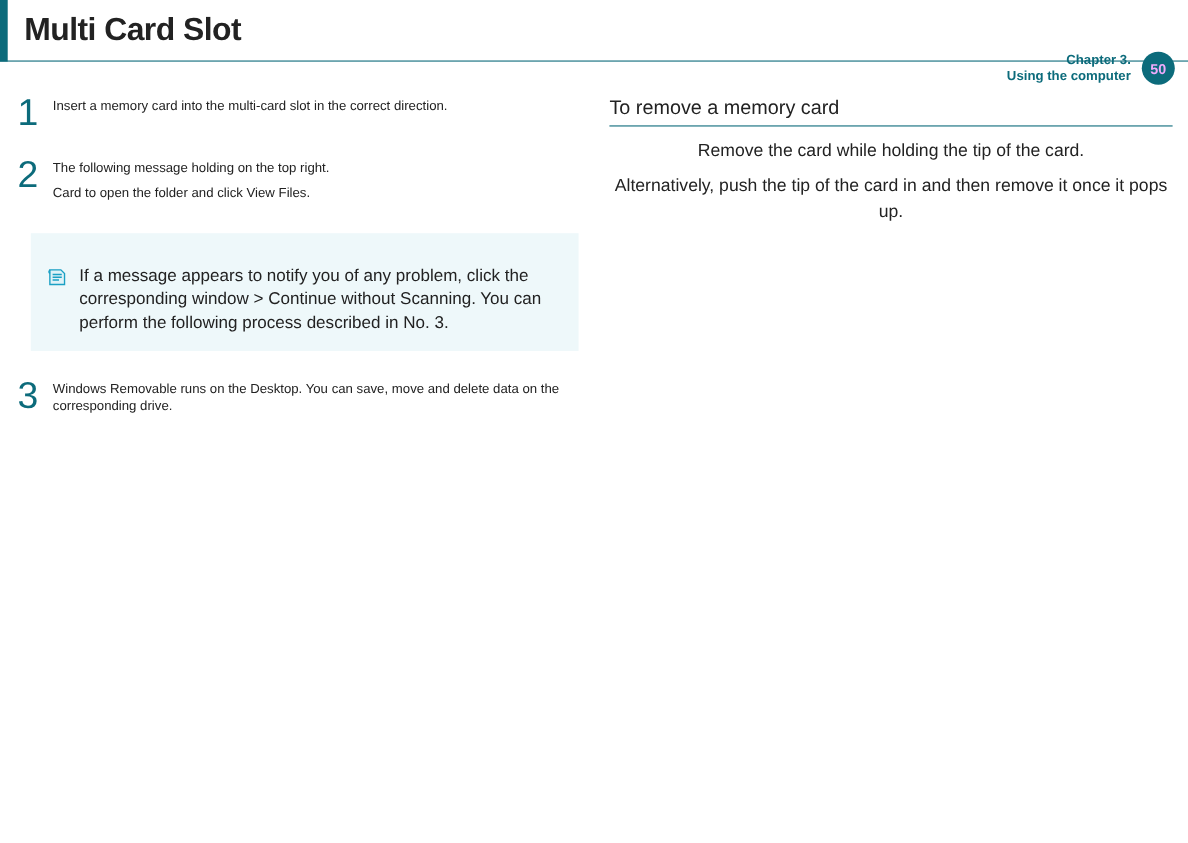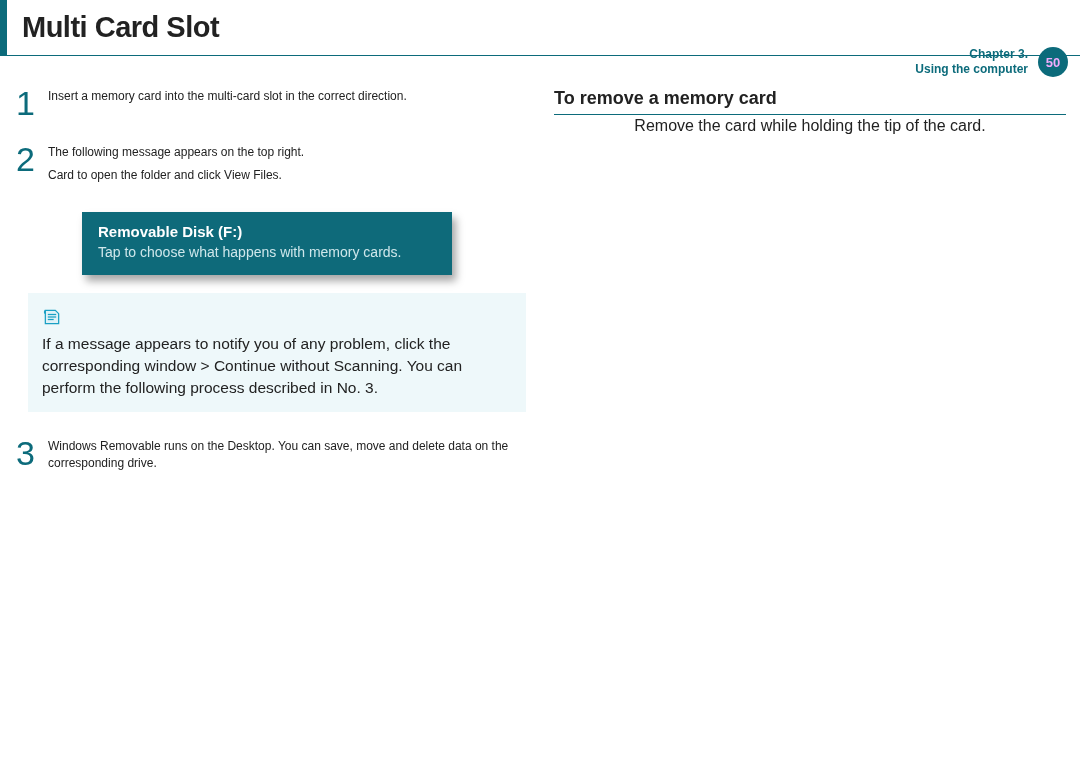--- a/index.html
+++ b/index.html
@@ -109,38 +109,38 @@
     margin-bottom: 3px;
     color:#fff;
   }
   .toast-body {
     font-size: 14px;
     color: #cfe7eb;
     line-height: 1.35;
   }
   .note-box {
     background: #eef8fa;
-    padding: 12px 14px 14px 14px;
+    padding: 28px 14px 14px 14px;
     margin: 0 0 24px 14px;
     display: flex;
     font-size: 15.5px;
     line-height: 1.4;
-    flex-direction: column;
   }
   .note-icon {
     flex: 0 0 24px;
     margin-right: 6px;
     margin-top: 2px;
   }
   .note-icon svg { width: 20px; height: 20px; }
   .subhead {
     font-size: 18px;
-    font-weight: 700;
+    font-weight: 400;
     border-bottom: 1.5px solid #0c6b7b;
     padding-bottom: 5px;
+    margin-bottom: 12px;
     margin-top: 2px;
   }
   .para {
     font-size: 16px;
     line-height: 1.4;
     margin-bottom: 10px;
     text-align: center;
   }
   b { font-weight: 400; }
 </style>
@@ -166,33 +166,27 @@
     <div class="step">
       <div class="step-num">1</div>
       <div class="step-body">
         <p>Insert a memory card into the multi-card slot in the correct direction.</p>
       </div>
     </div>
 
     <div class="step">
       <div class="step-num">2</div>
       <div class="step-body">
-        <p>The following message appears on the top right.</p>
+        <p>The following message holding on the top right.</p>
         <p>
           <span>Card to </span><b>open the folder and click</b><span> View Files.</span>
         </p>
       </div>
     </div>
 
-    <div class="toast-wrap">
-      <div class="toast">
-        <div class="toast-title">Removable Disk (F:)</div>
-        <div class="toast-body">Tap to choose what happens with memory cards.</div>
-      </div>
-    </div>
 
     <div class="note-box">
       <div class="note-icon">
         <svg viewBox="0 0 24 24" fill="none" stroke="#1aa0c4" stroke-width="1.5">
           <path d="M4 4 L16 4 L20 8 L20 20 L4 20 Z" fill="#dff2f7"></path>
           <path d="M4 4 Q2 6 4 8" stroke="#1aa0c4"></path>
           <line x1="7" y1="9" x2="17" y2="9"></line>
           <line x1="7" y1="12" x2="17" y2="12"></line>
           <line x1="7" y1="15" x2="14" y2="15"></line>
         </svg>
@@ -209,15 +203,16 @@
           <b>Windows Removable</b><span> runs on the Desktop. You can save, move and delete data on the corresponding drive.</span>
         </p>
       </div>
     </div>
 
   </div>
 
   <div class="col">
     <div class="subhead">To remove a memory card</div>
     <p class="para">Remove the card while holding the tip of the card.</p>
+    <p class="para">Alternatively, push the tip of the card in and then remove it once it pops up.</p>
   </div>
 
 </div>
 
 </body></html>

